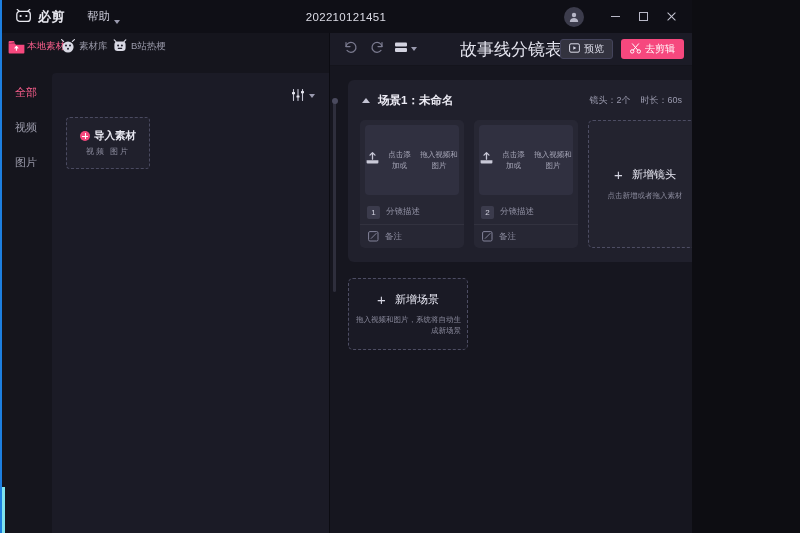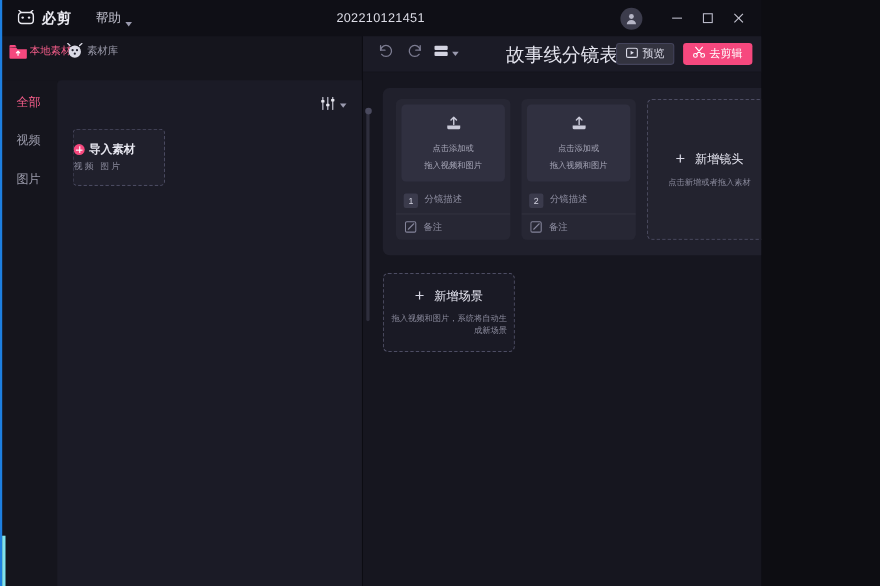--- a/index.html
+++ b/index.html
@@ -116,21 +116,21 @@
     height: 30px; display: flex; align-items: center; justify-content: flex-end;
     padding-right: 14px; gap: 4px; margin-top: 8px;
   }
   .filter-ic { display: flex; align-items: center; gap: 4px; cursor: default; }
   .mat-grid { padding: 6px 14px; display: flex; flex-wrap: wrap; gap: 10px; }
   .import-card {
     width: 84px; height: 52px;
     border: 1px dashed #4a4a60;
     border-radius: 4px;
     background: #20202c;
-    display: flex; flex-direction: column; justify-content: center;
+    display: flex; flex-direction: column; align-items: center; justify-content: center;
     gap: 3px; cursor: default;
   }
   .import-row { display: flex; align-items: center; gap: 4px; }
   .import-plus {
     width: 10px; height: 10px; border-radius: 50%; background: #f6487e;
     position: relative;
   }
   .import-plus:before, .import-plus:after {
     content: ""; position: absolute; background: #fff;
   }
@@ -202,21 +202,21 @@
   .kebab i { width: 2px; height: 2px; background: #9a9aae; border-radius: 50%; display: block; }
 
   .shots { display: flex; gap: 10px; }
   .shot {
     width: 104px; background: #272734; border-radius: 5px;
     overflow: hidden; cursor: default;
   }
   .shot-drop {
     height: 70px; margin: 5px; border-radius: 4px;
     background: #303040;
-    display: flex; flex-direction: column; align-items: center; justify-content: center;
+    display: flex; flex-direction: row; align-items: center; justify-content: center;
     gap: 5px;
   }
   .shot-drop .dtxt { font-size: 7.5px; color: #a7a7b8; line-height: 11px; text-align: center; }
   .shot-row {
     display: flex; align-items: center; gap: 6px;
     padding: 5px 7px; height: 24px;
   }
   .shot-row + .shot-row { border-top: 1px solid #32323f; }
   .num-box {
     width: 13px; height: 13px; border-radius: 2px; background: #3b3b4c;
@@ -326,20 +326,33 @@
               <path d="M3.6 2.4 L1.6 0.6" stroke="#d9d9e4" stroke-width="1.2" stroke-linecap="round"></path>
               <path d="M12.4 2.4 L14.4 0.6" stroke="#d9d9e4" stroke-width="1.2" stroke-linecap="round"></path>
               <circle cx="8" cy="8" r="5.6" fill="#d9d9e4"></circle>
               <circle cx="6" cy="6.6" r="1" fill="#20202c"></circle>
               <circle cx="10" cy="6.6" r="1" fill="#20202c"></circle>
               <circle cx="8" cy="9.8" r="1" fill="#20202c"></circle>
             </svg>
           </span>
           <span class="tlabel">素材库</span>
         </div>
+        <div class="tab">
+          <span class="ticon">
+            <svg width="17" height="15" viewBox="0 0 17 15">
+              <path d="M4 2.6 L2.2 0.8" stroke="#d9d9e4" stroke-width="1.2" stroke-linecap="round"></path>
+              <path d="M12 2.6 L13.8 0.8" stroke="#d9d9e4" stroke-width="1.2" stroke-linecap="round"></path>
+              <rect x="2.4" y="2.6" width="11.2" height="9.4" rx="3.2" fill="#d9d9e4"></rect>
+              <circle cx="6.1" cy="6.4" r="1" fill="#20202c"></circle>
+              <circle cx="9.9" cy="6.4" r="1" fill="#20202c"></circle>
+              <rect x="5.8" y="8.8" width="4.4" height="1.1" rx="0.5" fill="#20202c"></rect>
+            </svg>
+          </span>
+          <span class="tlabel">B站热梗</span>
+        </div>
       </div>
 
       <div class="left-split">
         <div class="cat-col">
           <div class="cat active">全部</div>
           <div class="cat">视频</div>
           <div class="cat">图片</div>
         </div>
 
         <div class="mat-area">
@@ -422,20 +435,33 @@
         </div>
       </div>
 
       <div class="sb-canvas">
 
         <div class="vscroll">
           <span class="thumb"></span>
         </div>
 
         <div class="scene-card">
+          <div class="scene-head">
+            <span class="caret"></span>
+            <span class="scene-title">场景1：未命名</span>
+            <span class="scene-meta">
+              <span class="meta-txt">镜头：2个</span>
+              <span class="meta-txt">时长：60s</span>
+              <span class="kebab">
+                  <i></i>
+                  <i></i>
+                  <i></i>
+                </span>
+            </span>
+          </div>
 
           <div class="shots">
 
             <div class="shot">
               <div class="shot-drop">
                 <span>
                   <svg width="15" height="14" viewBox="0 0 15 14">
                     <path d="M7.5 8.2V1.6M5 4.1l2.5-2.5L10 4.1" stroke="#c9c9d8" stroke-width="1.3" fill="none" stroke-linecap="round" stroke-linejoin="round"></path>
                     <path d="M1.6 9.2v2.2a1 1 0 0 0 1 1h9.8a1 1 0 0 0 1-1V9.2z" fill="#c9c9d8"></path>
                   </svg>

